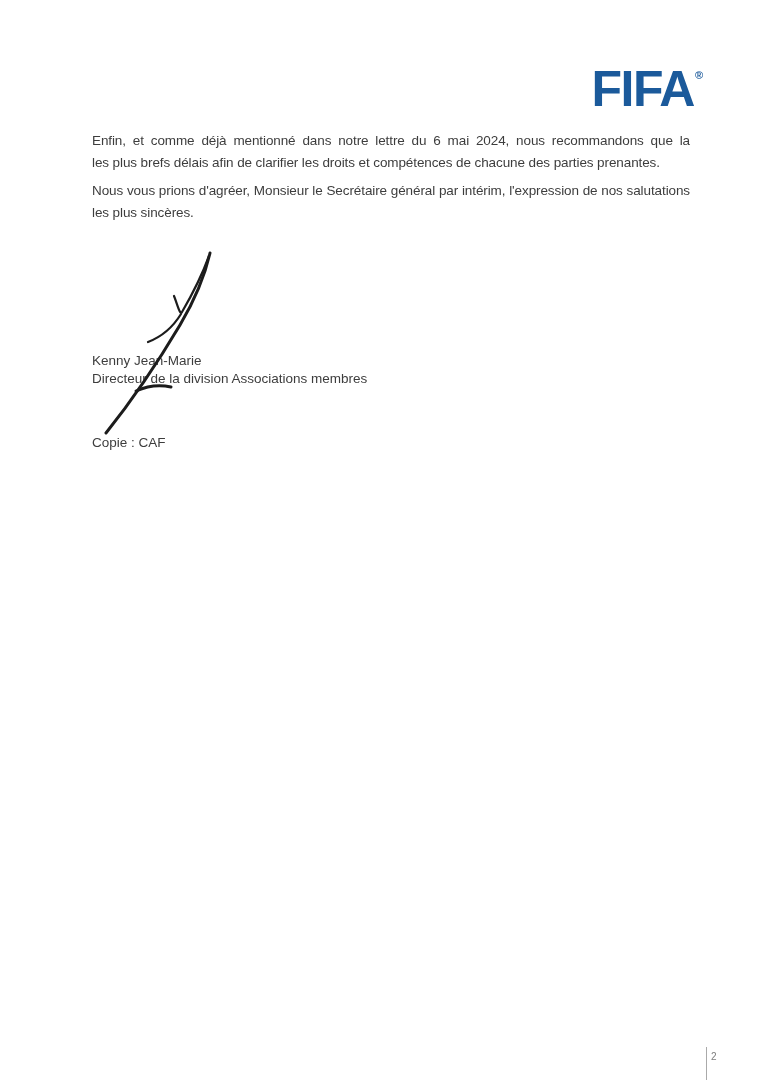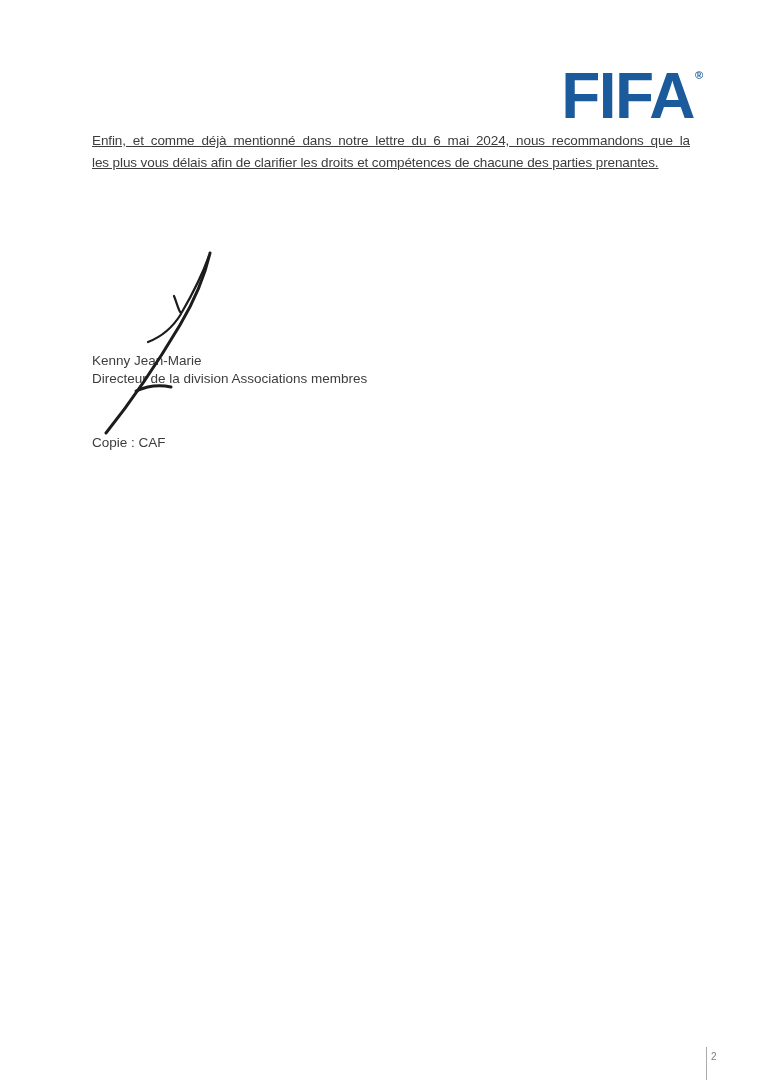--- a/index.html
+++ b/index.html
@@ -19,21 +19,21 @@
 
   
   .logo {
     position: absolute;
     top: 64px;
     right: 60px;
     line-height: 1;
     white-space: nowrap;
   }
   .logo .wordmark {
-    font-size: 64px;
+    font-size: 50px;
     font-weight: bold;
     letter-spacing: -1.5px;
     color: var(--logo-blue, #1b5a9b);
     margin-left: 27px;
   }
   .logo .reg {
     font-size: 11px;
     font-weight: bold;
     color: var(--logo-blue, #1b5a9b);
     vertical-align: top;
@@ -50,21 +50,20 @@
     width: 598px;
     font-size: 13.5px;
     line-height: 21.5px;
     letter-spacing: -0.1px;
   }
   .para { margin: 0 0 7px 0; }
   .para:last-child { margin-bottom: 0; }
   .line {
     text-align: justify;
     text-align-last: justify;
-    text-decoration: underline;
   }
   .line.last {
     text-align-last: left;
   }
 
   
   .signature-svg {
     position: absolute;
     left: 100px;
     top: 248px;
@@ -112,21 +111,25 @@
 
 <div class="page">
 
   <div class="logo">
     <span class="wordmark">FIFA</span><span class="reg">®</span>
   </div>
 
   <div class="letter-body">
       <div class="para">
         <div class="line">Enfin, et comme déjà mentionné dans notre lettre du 6 mai 2024, nous recommandons que la</div>
-        <div class="line last">les plus vous délais afin de clarifier les droits et compétences de chacune des parties prenantes.</div>
+        <div class="line last">les plus brefs délais afin de clarifier les droits et compétences de chacune des parties prenantes.</div>
+      </div>
+      <div class="para">
+        <div class="line">Nous vous prions d'agréer, Monsieur le Secrétaire général par intérim, l'expression de nos salutations</div>
+        <div class="line last">les plus sincères.</div>
       </div>
     </div>
 
   <svg class="signature-svg" viewBox="0 0 115 192" xmlns="http://www.w3.org/2000/svg">
     <g fill="none" stroke="#1c1c1c" stroke-linecap="round" stroke-linejoin="round">
       <path stroke-width="3" d="M 6 185 C 30 155 58 114 80 77 C 96 50 105 27 110 5"></path>
       <path stroke-width="2.2" d="M 109 8 C 101 30 89 52 82 64 C 80 68 77 55 74 48"></path>
       <path stroke-width="2.2" d="M 81 66 C 73 79 61 89 48 94"></path>
       <path stroke-width="3" d="M 36 143 C 47 138 58 136 71 139"></path>
     </g>

